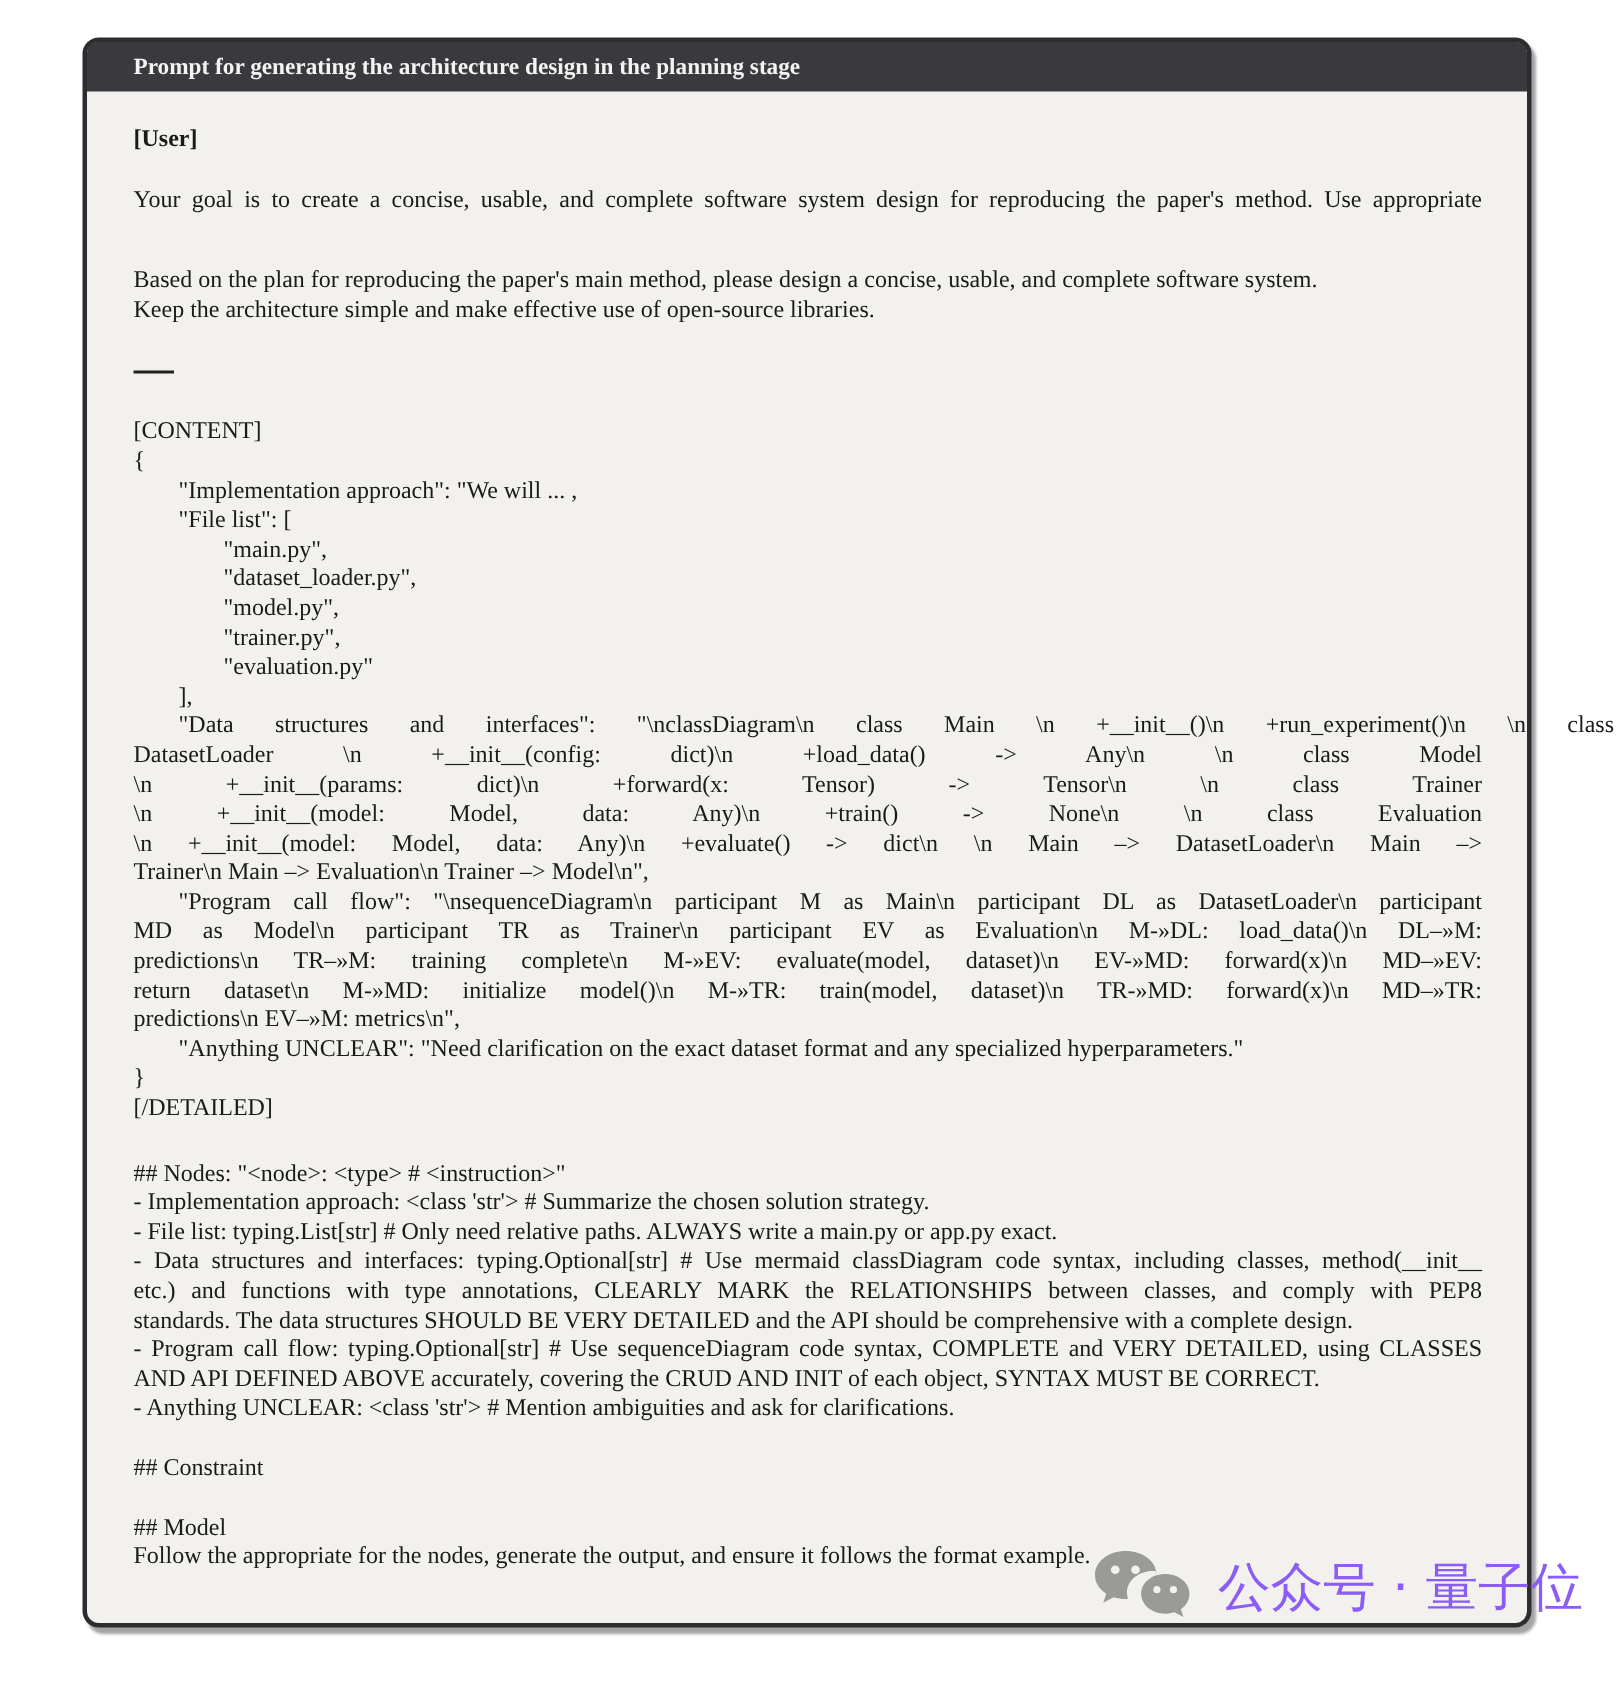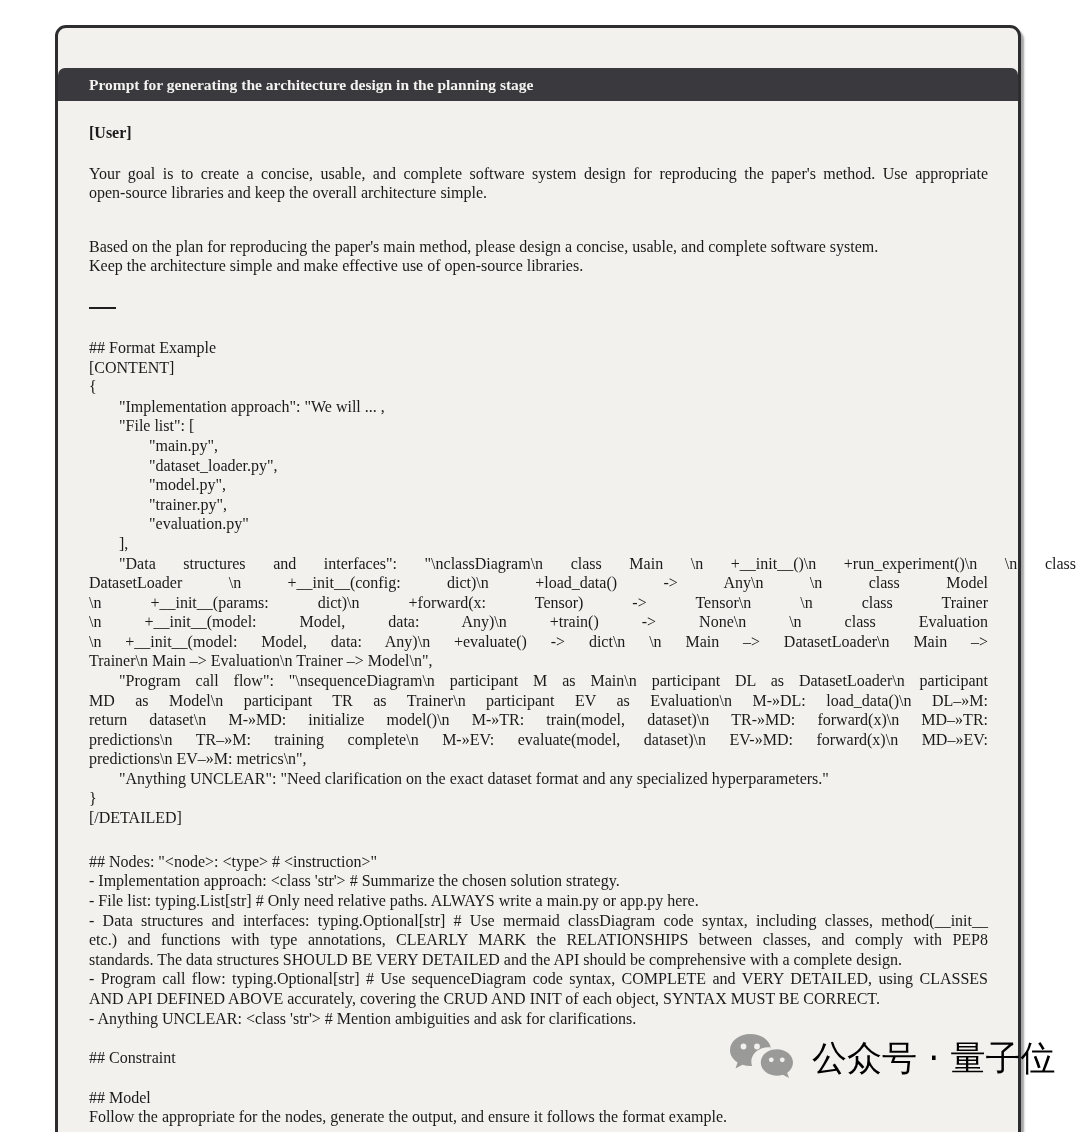--- a/index.html
+++ b/index.html
@@ -24,21 +24,20 @@
     box-shadow: 3px 4px 2px rgba(90,90,90,0.55);
   }
   .box-header {
     background: #3a393d;
     color: #f4f3f1;
     font-weight: bold;
     font-size: 15.5px;
     line-height: 19px;
     padding: 7px 31px 7px 31px;
     border-radius: 7px 7px 0 0;
-    margin-top: 40px;
   }
   .box-body {
     padding: 22px 30px 34px 31px;
     font-size: 16px;
     line-height: 19.6px;
   }
   .role { font-weight: bold; margin: 0 0 21px 0; }
   .ln  { text-align: left; }
   .jl  { text-align: justify; text-align-last: justify; }
   .ind1 { padding-left: 30px; }
@@ -53,86 +52,84 @@
     margin: 31px 0 29px 0;
   }
   .para-block { margin: 0 0 18px 0; }
   .watermark {
     position: absolute;
     left: 727px;
     top: 1034px;
     display: flex;
     align-items: center;
     gap: 15px;
-    color: #000000;
+    color: #8b5cf6;
     font-size: 35px;
     font-family: "DejaVu Sans", sans-serif;
     white-space: nowrap;
   }
   .wechat-icon { flex: 0 0 auto; }
 </style>
 </head>
 <body>
 
 <div class="page">
   <div class="prompt-box">
 
     <div class="box-header">Prompt for generating the architecture design in the planning stage</div>
 
     <div class="box-body">
 
       <div class="role">[User]</div>
 
       <div class="para-block" style="margin-bottom:34px;">
         <div class="jl">Your goal is to create a concise, usable, and complete software system design for reproducing the paper's method. Use appropriate</div>
-        <div class="ln">open-source libraries and keep the overall architecture simple.</div>
       </div>
 
       <div class="para-block">
         <div class="ln">Based on the plan for reproducing the paper's main method, please design a concise, usable, and complete software system.</div>
         <div class="ln">Keep the architecture simple and make effective use of open-source libraries.</div>
       </div>
 
       <div class="divider"></div>
 
       <div>
-        <div class="ln">## Format Example</div>
         <div class="ln">[CONTENT]</div>
         <div class="ln">{</div>
         <div class="ln ind1">"Implementation approach": "We will ... ,</div>
         <div class="ln ind1">"File list": [</div>
         <div class="ln ind2">"main.py",</div>
         <div class="ln ind2">"dataset_loader.py",</div>
         <div class="ln ind2">"model.py",</div>
         <div class="ln ind2">"trainer.py",</div>
         <div class="ln ind2">"evaluation.py"</div>
         <div class="ln ind1">],</div>
 
         <div class="jl ind1 ovf">"Data structures and interfaces": "\nclassDiagram\n class Main \n +__init__()\n +run_experiment()\n \n class</div>
         <div class="jl">DatasetLoader \n +__init__(config: dict)\n +load_data() -&gt; Any\n \n class Model</div>
         <div class="jl">\n +__init__(params: dict)\n +forward(x: Tensor) -&gt; Tensor\n \n class Trainer</div>
         <div class="jl">\n +__init__(model: Model, data: Any)\n +train() -&gt; None\n \n class Evaluation</div>
         <div class="jl">\n +__init__(model: Model, data: Any)\n +evaluate() -&gt; dict\n \n Main –&gt; DatasetLoader\n Main –&gt;</div>
         <div class="ln">Trainer\n Main –&gt; Evaluation\n Trainer –&gt; Model\n",</div>
 
         <div class="jl ind1">"Program call flow": "\nsequenceDiagram\n participant M as Main\n participant DL as DatasetLoader\n participant</div>
         <div class="jl">MD as Model\n participant TR as Trainer\n participant EV as Evaluation\n M-»DL: load_data()\n DL–»M:</div>
+        <div class="jl">predictions\n TR–»M: training complete\n M-»EV: evaluate(model, dataset)\n EV-»MD: forward(x)\n MD–»EV:</div>
         <div class="jl">return dataset\n M-»MD: initialize model()\n M-»TR: train(model, dataset)\n TR-»MD: forward(x)\n MD–»TR:</div>
-        <div class="jl">predictions\n TR–»M: training complete\n M-»EV: evaluate(model, dataset)\n EV-»MD: forward(x)\n MD–»EV:</div>
         <div class="ln">predictions\n EV–»M: metrics\n",</div>
 
         <div class="ln ind1">"Anything UNCLEAR": "Need clarification on the exact dataset format and any specialized hyperparameters."</div>
         <div class="ln">}</div>
         <div class="ln">[/DETAILED]</div>
       </div>
 
       <div class="gap-md">
         <div class="ln">## Nodes: "&lt;node&gt;: &lt;type&gt; # &lt;instruction&gt;"</div>
         <div class="ln">- Implementation approach: &lt;class 'str'&gt; # Summarize the chosen solution strategy.</div>
-        <div class="ln">- File list: typing.List[str] # Only need relative paths. ALWAYS write a main.py or app.py here.</div>
+        <div class="ln">- File list: typing.List[str] # Only need relative paths. ALWAYS write a main.py or app.py exact.</div>
         <div class="jl">- Data structures and interfaces: typing.Optional[str] # Use mermaid classDiagram code syntax, including classes, method(__init__</div>
         <div class="jl">etc.) and functions with type annotations, CLEARLY MARK the RELATIONSHIPS between classes, and comply with PEP8</div>
         <div class="ln">standards. The data structures SHOULD BE VERY DETAILED and the API should be comprehensive with a complete design.</div>
         <div class="jl">- Program call flow: typing.Optional[str] # Use sequenceDiagram code syntax, COMPLETE and VERY DETAILED, using CLASSES</div>
         <div class="ln">AND API DEFINED ABOVE accurately, covering the CRUD AND INIT of each object, SYNTAX MUST BE CORRECT.</div>
         <div class="ln">- Anything UNCLEAR: &lt;class 'str'&gt; # Mention ambiguities and ask for clarifications.</div>
       </div>
 
       <div class="gap-sm">
         <div class="ln">## Constraint</div>

